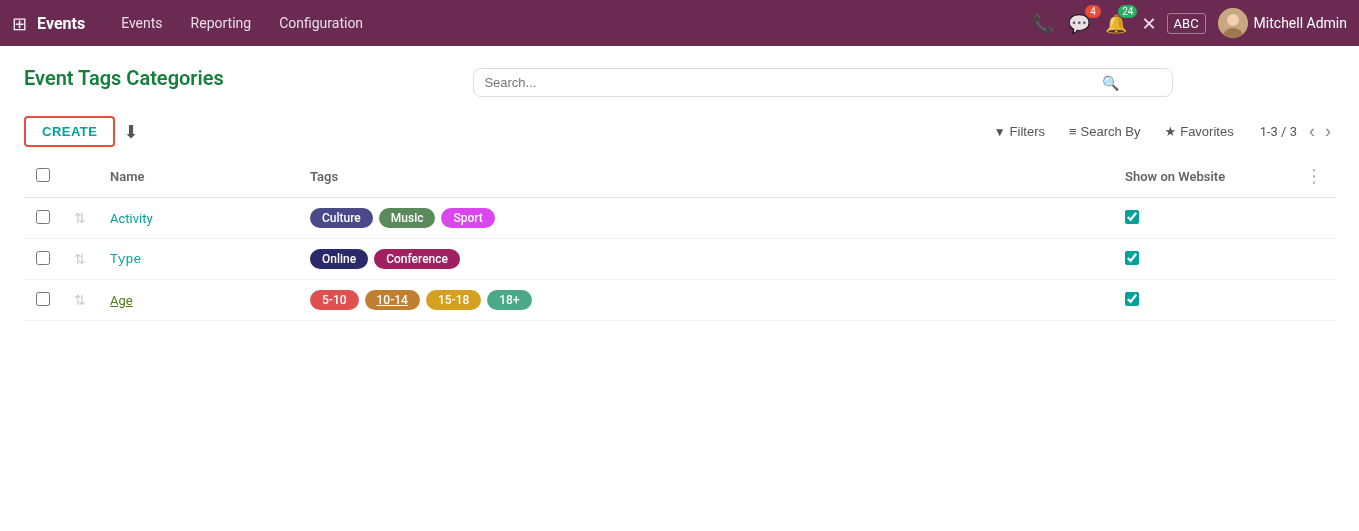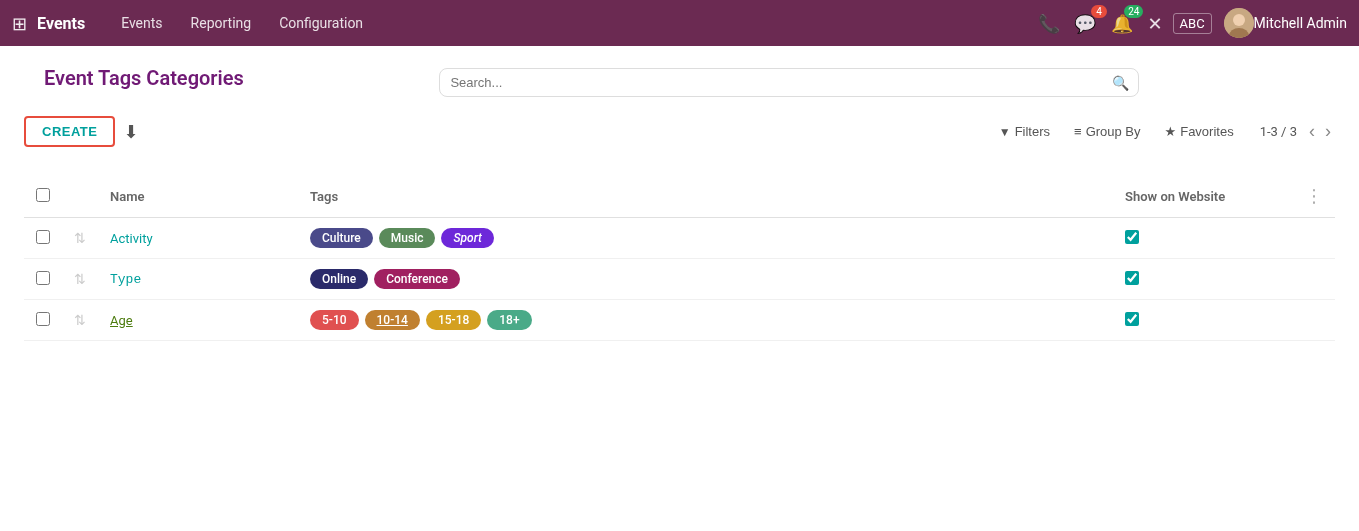--- a/index.html
+++ b/index.html
@@ -17,33 +17,33 @@
     }
     .topnav .app-grid { margin-right: 6px; cursor: pointer; font-size: 18px; opacity: 0.9; }
     .topnav .app-name { font-weight: 700; font-size: 16px; margin-right: 18px; }
     .topnav .nav-links { display: flex; gap: 0; }
     .topnav .nav-link { color: rgba(255,255,255,0.85); padding: 12px 14px; cursor: pointer; font-size: 14px; text-decoration: none; }
     .topnav .spacer { flex: 1; }
     .topnav .nav-icons { display: flex; align-items: center; gap: 6px; }
     .topnav .icon-btn { color: rgba(255,255,255,0.85); cursor: pointer; font-size: 18px; padding: 4px; position: relative; }
     .badge { position: absolute; top: -4px; right: -6px; background: #e74c3c; color: white; border-radius: 10px; font-size: 10px; padding: 1px 4px; min-width: 16px; text-align: center; }
     .badge.green { background: #27ae60; }
-    .topnav .user-section { display: flex; align-items: center; color: white; margin-left: 6px; cursor: pointer; }
+    .topnav .user-section { display: flex; align-items: center; gap: 6px; color: white; margin-left: 6px; cursor: pointer; }
     .topnav .user-avatar { width: 30px; height: 30px; border-radius: 50%; background: #c0a080; overflow: hidden; display: flex; align-items: center; justify-content: center; }
     .topnav .user-name { font-size: 14px; }
     .topnav .abc-btn { color: white; font-size: 13px; border: 1px solid rgba(255,255,255,0.4); border-radius: 3px; padding: 2px 6px; cursor: pointer; }
 
     
     .content { background: white; min-height: calc(100vh - 46px); padding: 20px 24px 20px 24px; }
 
     
-    .page-title { font-size: 20px; font-weight: 600; color: #701a75; margin-bottom: 16px; margin-left: 20px; }
-
-    
-    .toolbar { display: flex; align-items: center; gap: 8px; margin-bottom: 28px; }
+    .page-title { font-size: 20px; font-weight: 600; color: #15803d; margin-bottom: 16px; }
+
+    
+    .toolbar { display: flex; align-items: center; gap: 8px; margin-bottom: 8px; }
     .btn-create {
       background: white;
       color: #00a09d;
       border: 2px solid #e74c3c;
       border-radius: 4px;
       padding: 6px 16px;
       font-size: 13px;
       font-weight: 600;
       cursor: pointer;
       letter-spacing: 0.5px;
@@ -102,20 +102,21 @@
       margin: 0 auto;
     }
     .search-outer input {
       width: 100%;
       border: 1px solid #ddd;
       border-radius: 8px;
       padding: 6px 32px 6px 10px;
       font-size: 13px;
       color: #4d7c0f;
       outline: none;
+      margin-left: 44px;
     }
     .search-outer .s-icon {
       position: absolute; right: 10px; top: 50%; transform: translateY(-50%); color: #999; font-size: 14px;
     }
   </style>
 </head>
 <body>
 
 <nav class="topnav">
   <span class="app-grid">⊞</span>
@@ -165,21 +166,21 @@
     <button class="btn-create">CREATE</button>
     <span class="icon-download">⬇</span>
 
     <div class="toolbar-right">
       <button class="filter-btn">
         <span style="font-size:12px;">▼</span>
         <span>Filters</span>
       </button>
       <button class="filter-btn">
         <span>≡</span>
-        <span>Group By</span>
+        <span>Search By</span>
       </button>
       <button class="filter-btn">
         <span>★</span>
         <span>Favorites</span>
       </button>
 
       <span class="pagination-info">1-3 / 3</span>
       <div class="pagination-btns">
         <button class="pag-btn">‹</button>
         <button class="pag-btn">›</button>
@@ -204,21 +205,21 @@
     </thead>
     <tbody id="table-body">
     <tr>
           <td class="col-check"><input type="checkbox" style=""></td>
           <td class="col-drag"><span style="color:#ccc; font-size:14px; cursor:grab;">⇅</span></td>
           <td class="col-name" style="color: rgb(0, 160, 157); cursor: pointer;">Activity</td>
           <td class="col-tags">
             <div class="tags-cell">
               <span class="tag-pill" style="background-color: rgb(74, 74, 138);">Culture</span>
               <span class="tag-pill" style="background-color: rgb(90, 138, 90);">Music</span>
-              <span class="tag-pill" style="background-color: #6d28d9; font-style: italic;">Sport</span>
+              <span class="tag-pill" style="background-color: #d946ef;">Sport</span>
             </div>
           </td>
           <td class="col-website"><input type="checkbox" checked="" style="accent-color: rgb(0, 160, 157);"></td>
           <td class="col-actions"></td>
         </tr>
         <tr>
           <td class="col-check"><input type="checkbox" style=""></td>
           <td class="col-drag"><span style="color:#ccc; font-size:14px; cursor:grab;">⇅</span></td>
           <td class="col-name" style="color: rgb(0, 160, 157); cursor: pointer; font-family: Liberation Mono, monospace;">Type</td>
           <td class="col-tags">

